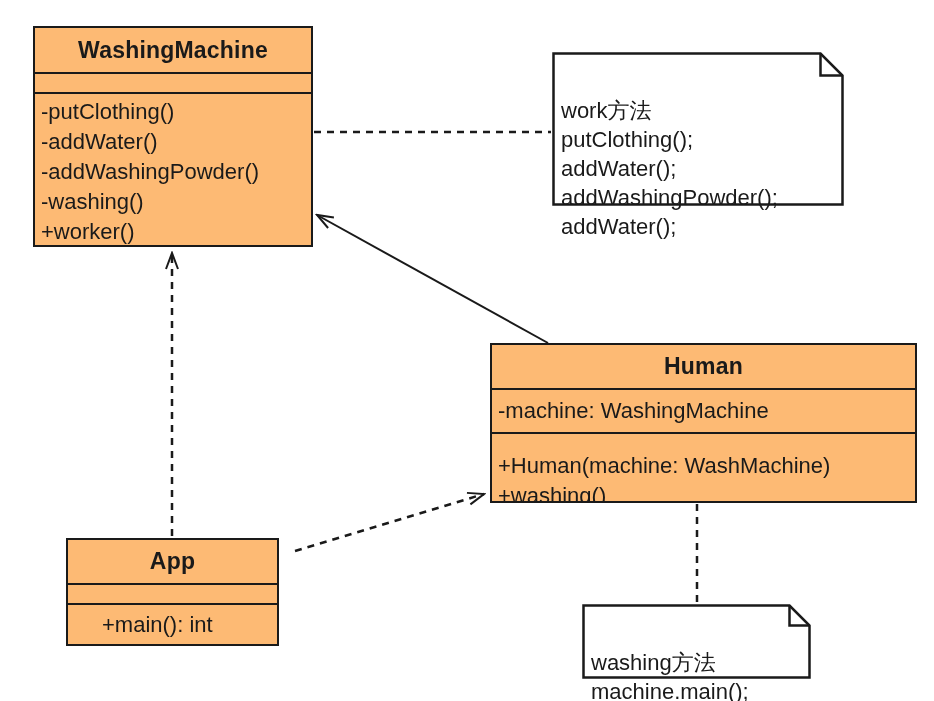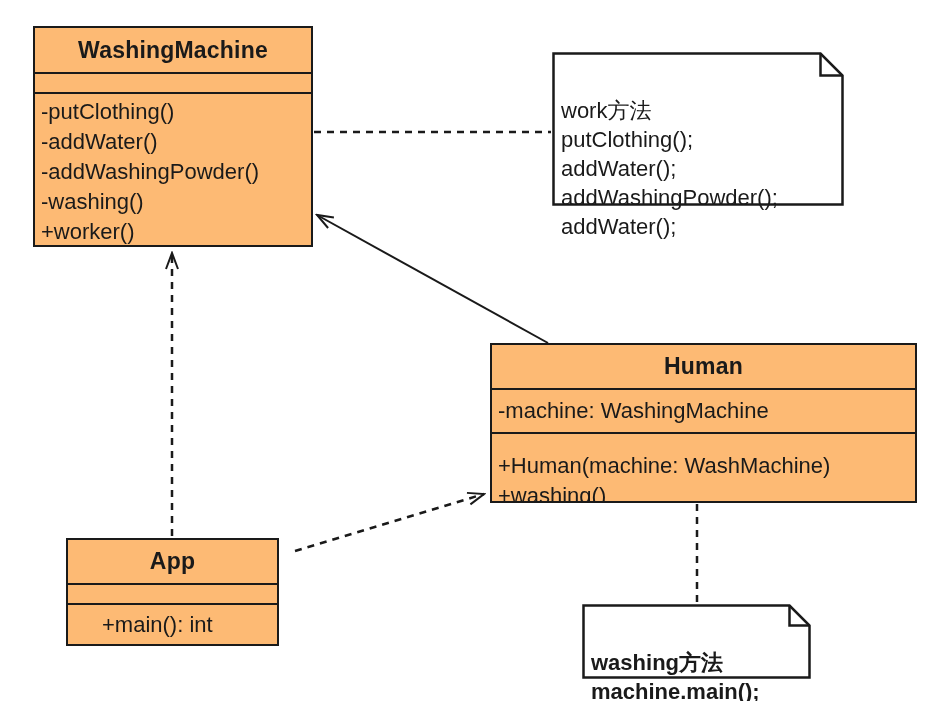--- a/index.html
+++ b/index.html
@@ -137,21 +137,21 @@
   </div>
 
   <div class="uml-class" style="left:52px; top:538px; width:213px; height:108px;margin-left:14px;">
     <div class="uml-title" style="height:45px;">App</div>
     <div class="uml-attrs" style="height:20px; padding:0 6px;"></div>
     <div class="uml-methods" style="padding-top:5px;padding-left:34px;">
       <div class="uml-line">+main(): int</div>
     </div>
   </div>
 
-  <div class="note" style="left:582px; top:604px; width:229px; height:75px;font-weight:bold;">
+  <div class="note" style="left:582px; top:604px; width:229px; height:75px;">
     <svg class="note-bg" width="229" height="75" viewBox="0 0 229 75" xmlns="http://www.w3.org/2000/svg">
       <path d="M 1.5 1.5 L 207.5 1.5 L 227.5 21.5 L 227.5 73.5 L 1.5 73.5 Z" fill="#ffffff" stroke="#1a1a1a" stroke-width="2.5"></path>
       <path d="M 207.5 1.5 L 207.5 21.5 L 227.5 21.5" fill="none" stroke="#1a1a1a" stroke-width="2.5"></path>
     </svg>
     <div class="note-text">
       <div class="uml-line">washing方法</div>
       <div class="uml-line">machine.main();</div>
     </div>
   </div>
 

